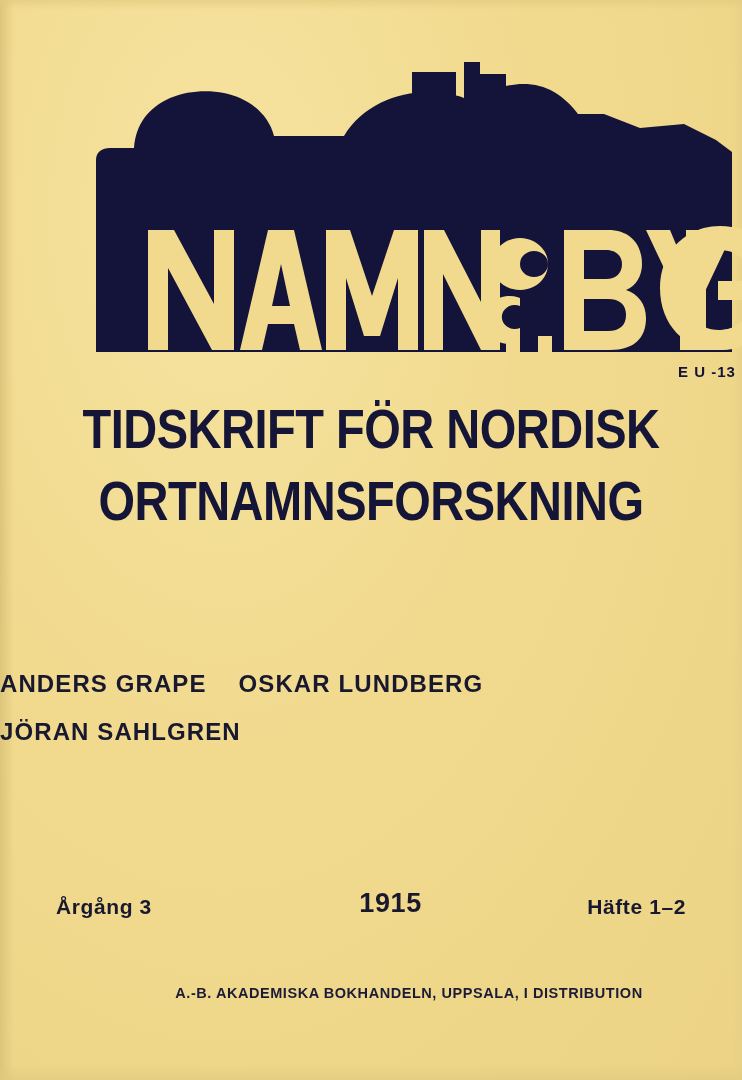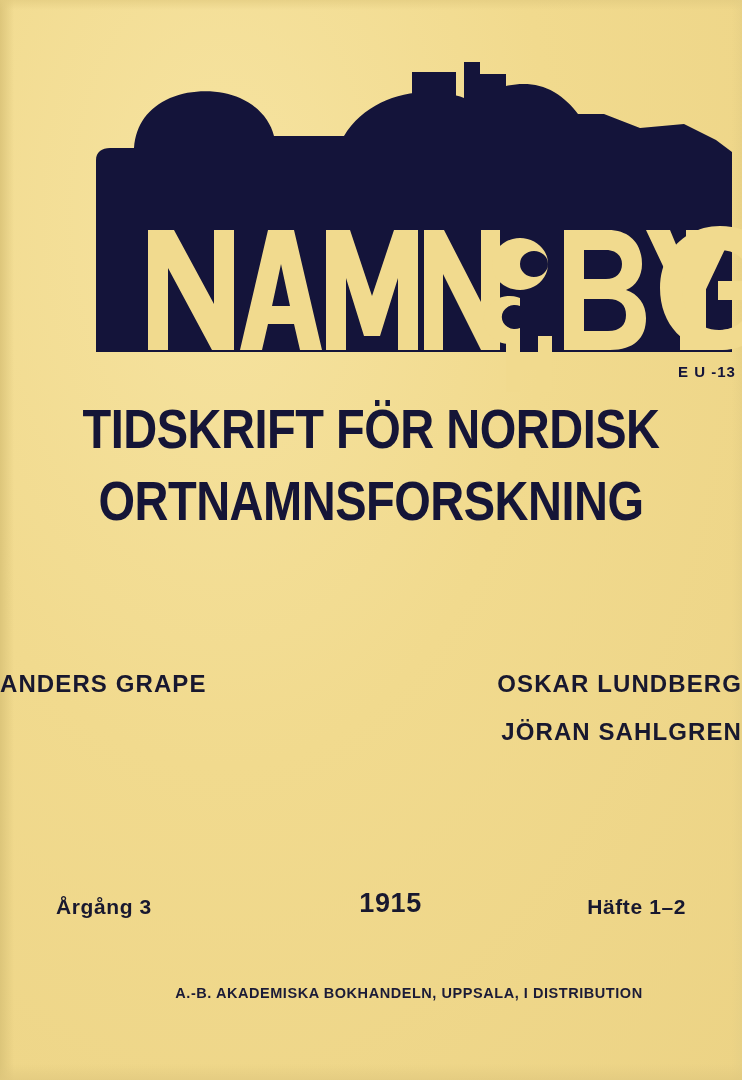--- a/index.html
+++ b/index.html
@@ -101,33 +101,33 @@
     font-weight: 700;
     letter-spacing: 2.0px;
     color: #1b1b37;
   }
   .editors-row {
     position: absolute;
     left: 0;
     top: 670px;
     width: 742px;
     display: flex;
-    justify-content: space-between;
+    justify-content: flex-start;
     gap: 32px;
     font-size: 24px;
     font-weight: 700;
     letter-spacing: 1.1px;
     color: #18182f;
   }
   .editor-third {
     position: absolute;
     left: 0;
     top: 718px;
     width: 742px;
-    text-align: right;
+    text-align: left;
     font-size: 24px;
     font-weight: 700;
     letter-spacing: 1.1px;
     color: #18182f;
   }
 
   
   .issue-row {
     position: absolute;
     left: 56px;

